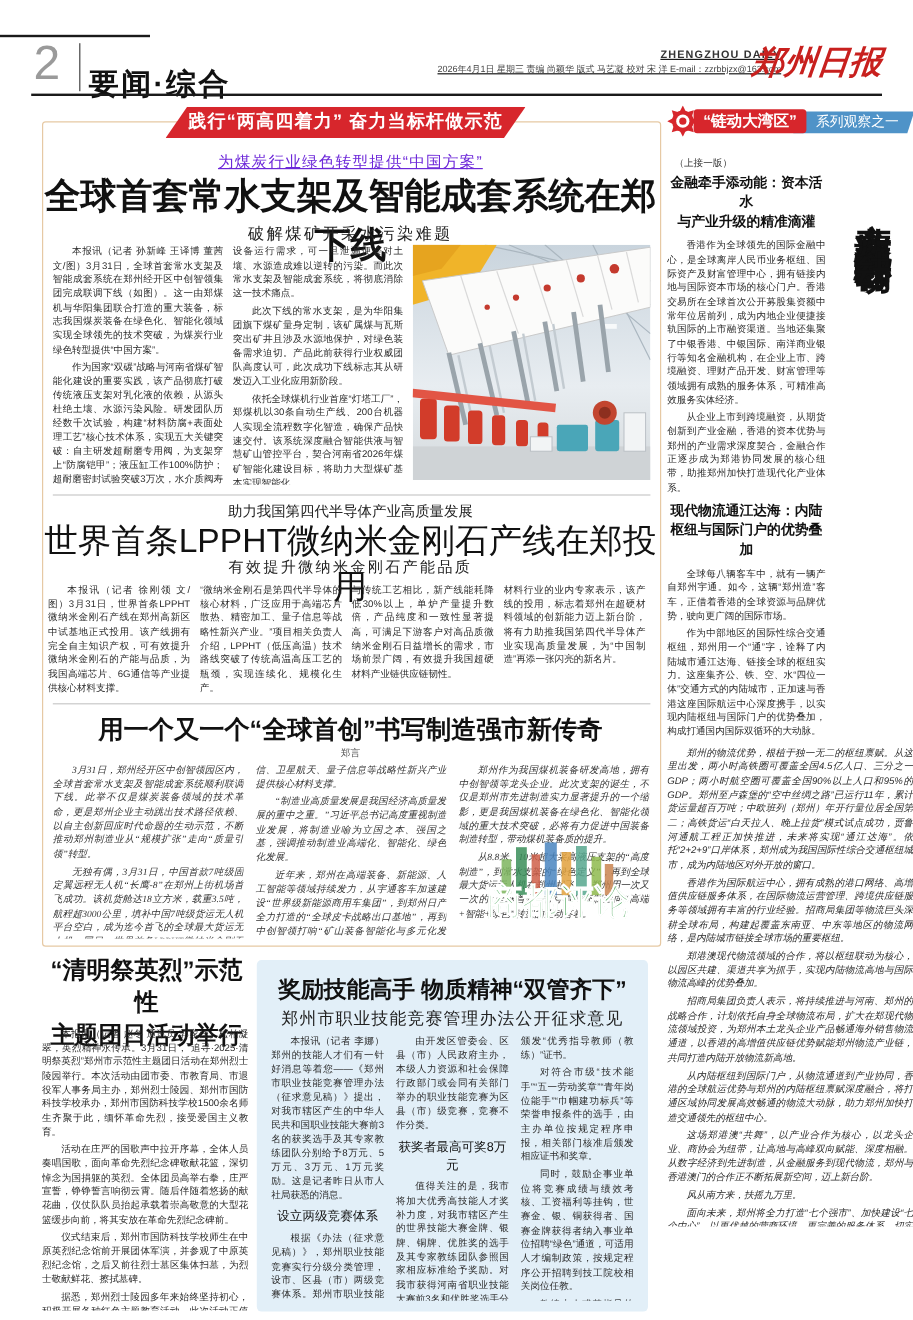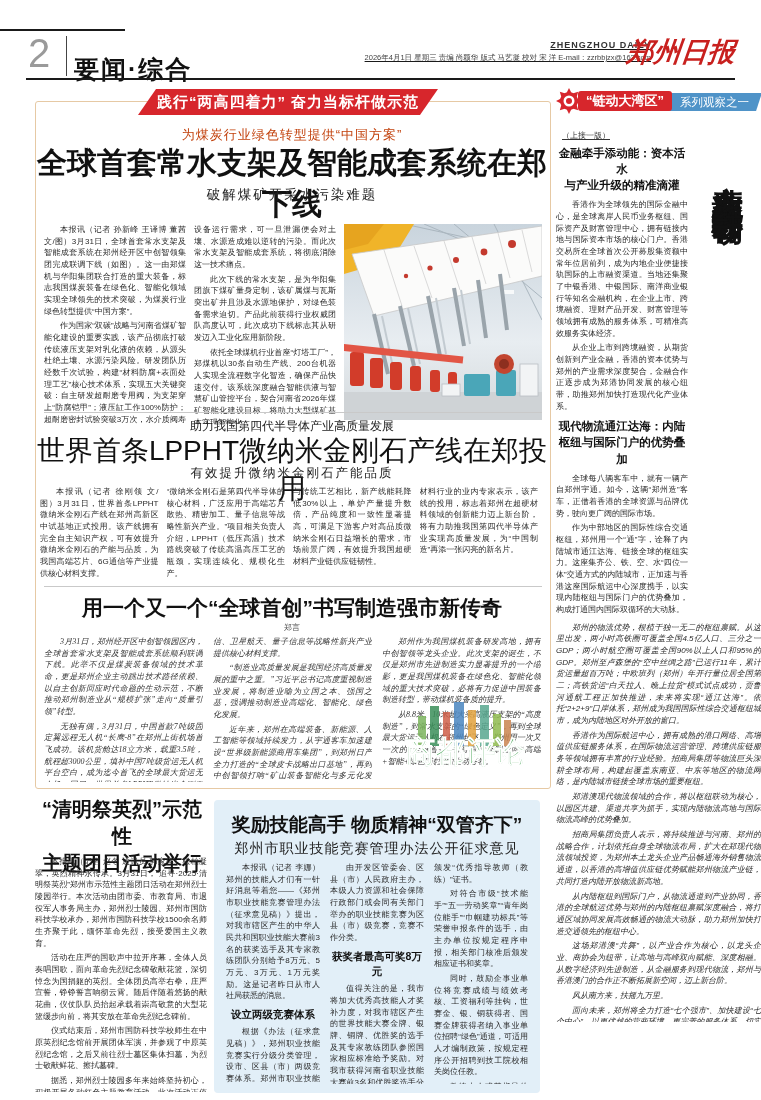--- a/index.html
+++ b/index.html
@@ -20,25 +20,25 @@
   .mast-date{font-size:7.5px;color:#444;margin-top:3px;}
   .paper-logo{right:26px;top:34px;font-size:27px;font-weight:700;color:#c8201e;
               font-family:"Liberation Serif",serif;font-style:italic;transform:skewX(-6deg);}
   .headrule{left:26px;top:78px;width:709px;height:2px;background:#1a1a1a;}
 
   
   .mainbox{left:35px;top:101px;width:514px;height:686px;border:1px solid #e6c9a4;border-radius:3px;}
   .banner{left:138px;top:89px;width:300px;height:26px;background:#d7262c;
           clip-path:polygon(6% 0,100% 0,94% 100%,0 100%);
           color:#fff;font-size:15px;font-weight:700;text-align:center;line-height:26px;letter-spacing:1px;}
-  .kicker1{left:36px;top:126px;width:512px;text-align:center;font-size:13px;color:#c2410c;letter-spacing:1px;}
+  .kicker1{left:36px;top:126px;width:512px;text-align:center;font-size:13px;color:#6d28d9;letter-spacing:1px;text-decoration:underline;}
   .headline1{left:36px;top:143px;width:512px;text-align:center;font-size:30px;font-weight:700;letter-spacing:0px;color:#111;}
   .subhead1{left:36px;top:186px;width:512px;text-align:center;font-size:13.5px;color:#222;letter-spacing:2px;}
 
-  .a1row{left:44px;top:224px;width:498px;height:200px;display:flex;gap:8px;}
+  .a1row{left:44px;top:204px;width:498px;height:200px;display:flex;gap:8px;}
   .a1col{width:146px;height:200px;overflow:hidden;}
   .a1photo{width:198px;height:196px;flex:0 0 198px;}
   .div1{left:44px;top:412px;width:498px;height:1px;background:#c9c9c9;}
 
   .kicker2{left:36px;top:418px;width:512px;text-align:center;font-size:12px;color:#222;}
   .headline2{left:36px;top:432px;width:512px;text-align:center;font-size:28px;font-weight:400;color:#111;}
   .subhead2{left:36px;top:465px;width:512px;text-align:center;font-size:12.5px;color:#222;letter-spacing:2px;}
   .a2row{left:40px;top:486px;width:498px;height:96px;display:flex;gap:8px;}
   .a2col{width:119px;height:96px;overflow:hidden;}
   .div2{left:44px;top:586px;width:498px;height:1px;background:#c9c9c9;}
@@ -53,32 +53,32 @@
   
   .a3head{left:33px;top:796px;width:178px;text-align:center;font-size:20px;font-weight:700;line-height:1.35;color:#111;}
   .a3body{left:35px;top:856px;width:172px;height:236px;overflow:hidden;}
 
   
   .bluebox{left:214px;top:800px;width:326px;height:293px;background:#e2eff8;border-radius:4px;}
   .a4head{left:214px;top:812px;width:326px;text-align:center;font-size:19px;font-weight:700;color:#111;}
   .a4sub{left:214px;top:840px;width:326px;text-align:center;font-size:14px;color:#222;letter-spacing:1px;}
   .a4row{left:226px;top:862px;width:302px;height:222px;display:flex;gap:10px;}
   .a4col{width:94px;height:222px;overflow:hidden;}
-  .a4colsub{font-size:10.5px;font-weight:700;text-align:center;text-indent:0;margin:5px 0 4px 0;color:#111;}
+  .a4colsub{font-size:10.5px;font-weight:400;text-align:center;text-indent:0;margin:5px 0 4px 0;color:#111;}
 
   
   .series{left:556px;top:88px;width:205px;height:1000px;}
   .badge{position:relative;height:28px;}
   .badge-icon{position:absolute;left:0;top:0;width:26px;height:26px;}
   .badge-red{position:absolute;left:22px;top:3px;height:20px;padding:0 8px;background:#d7262c;border-radius:3px;
              color:#fff;font-size:13px;font-weight:700;line-height:20px;z-index:2;}
   .badge-blue{position:absolute;left:108px;top:5px;height:18px;padding:0 10px 0 16px;background:#4f93c8;
               transform:skewX(-18deg);color:#fff;font-size:11.5px;line-height:18px;z-index:1;}
   .badge-blue span{display:inline-block;transform:skewX(18deg);}
-  .continued{font-size:8px;color:#333;margin:14px 0 4px 6px;text-decoration:underline;}
+  .continued{font-size:8px;color:#333;margin:14px 0 4px 6px;}
   .s-sub{font-size:11.5px;font-weight:700;color:#111;line-height:1.4;margin:2px 0 6px 0;text-align:center;}
   .narrow{width:132px;}
   .vertical-head{position:absolute;right:2px;top:74px;height:492px;width:64px;
                  writing-mode:vertical-rl;text-orientation:upright;font-size:31px;font-weight:700;color:#111;
                  letter-spacing:2px;line-height:64px;text-align:justify;}
   .fullw{width:205px;margin-top:6px;font-style:italic;}
 </style>
 </head>
 <body>
 

